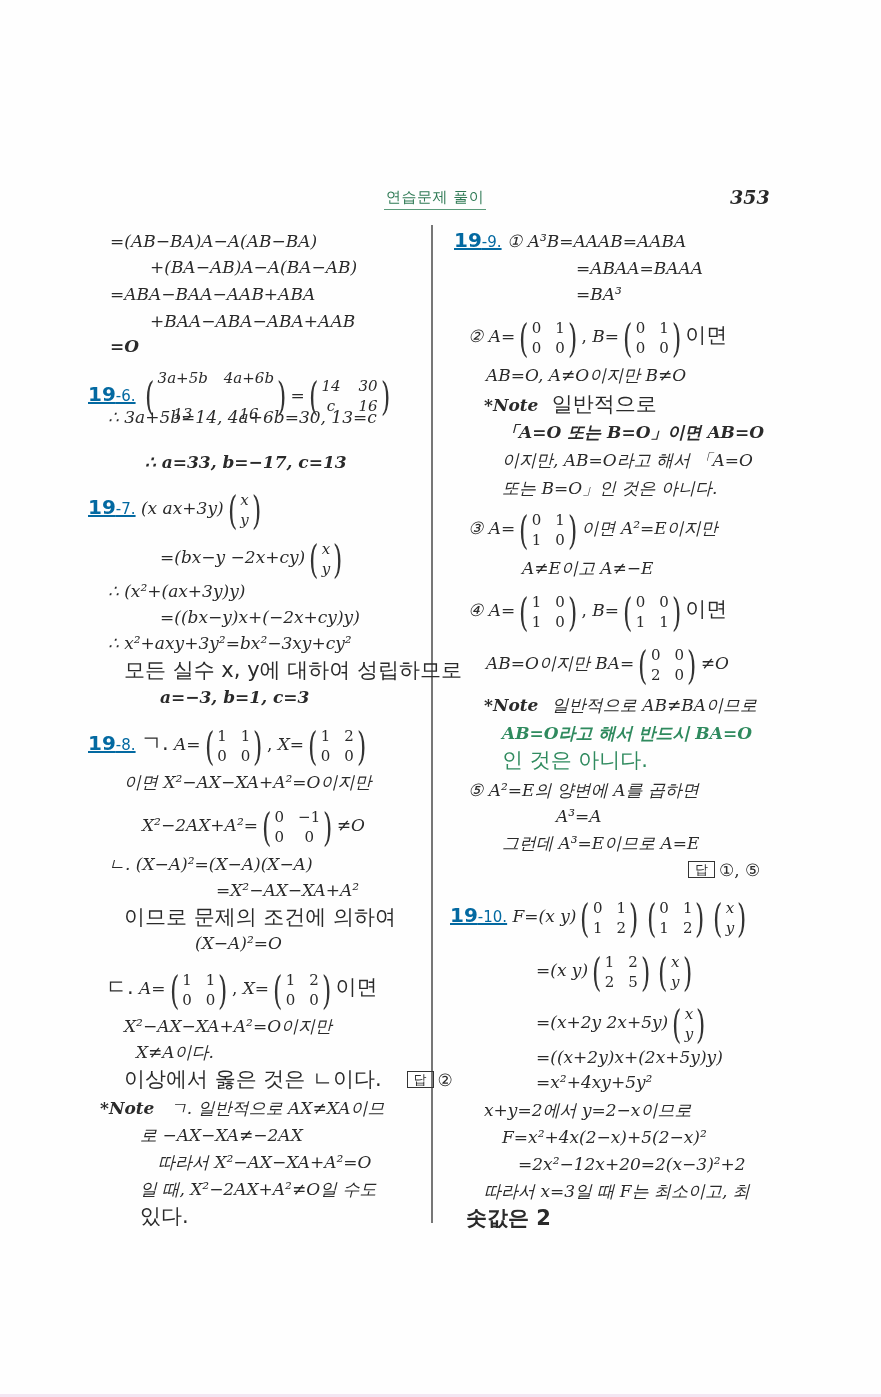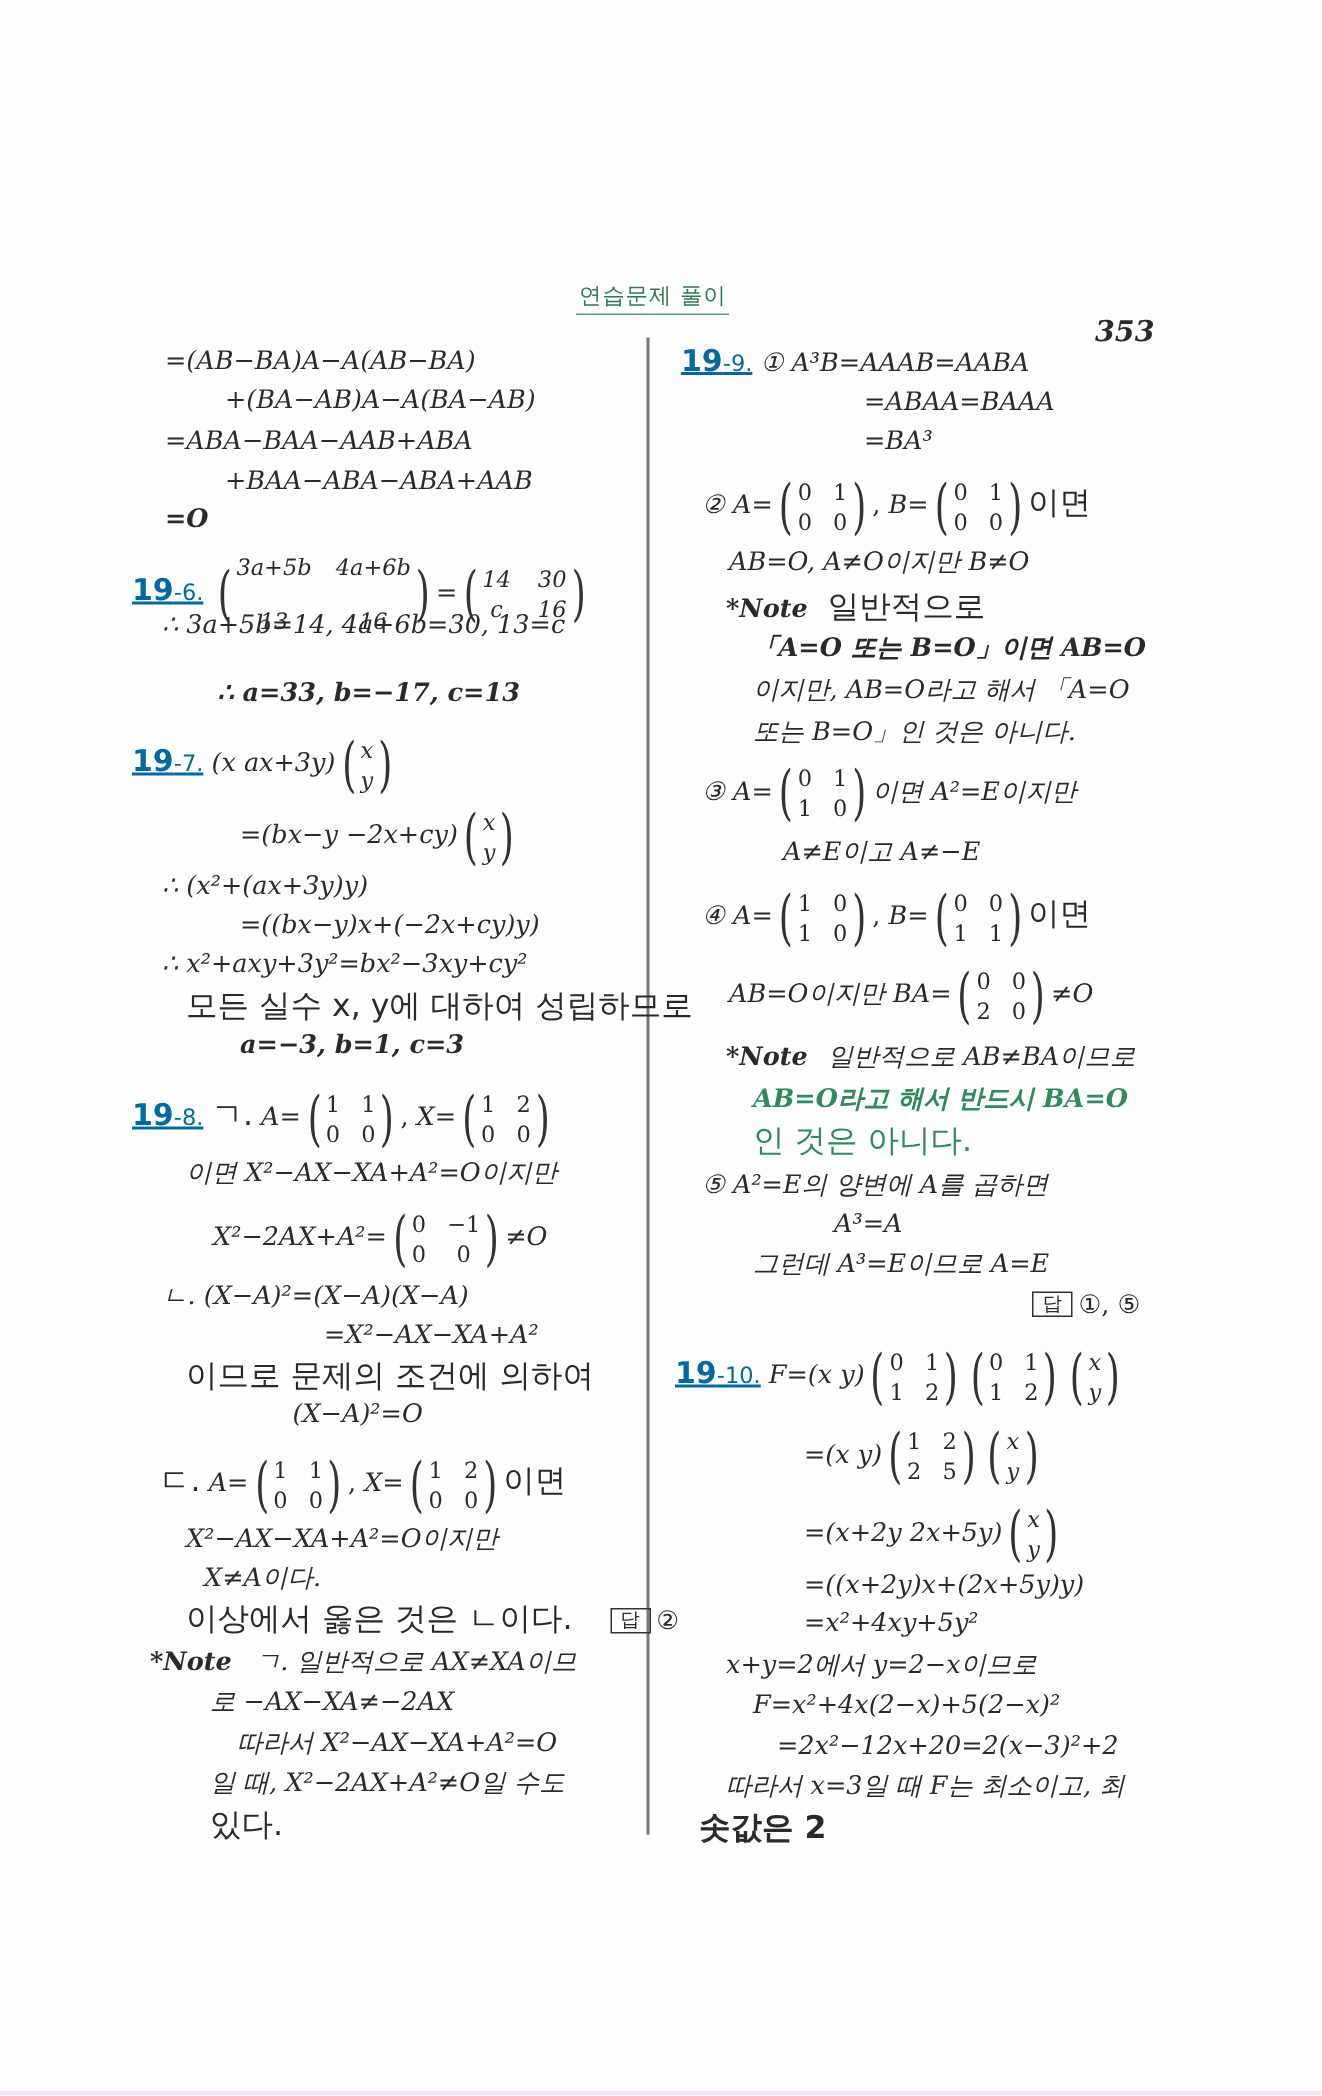--- a/index.html
+++ b/index.html
@@ -13,21 +13,21 @@
   .header { position: absolute; top: 186px; left: 0; width: 881px; height: 26px; }
   .header-title {
     position: absolute; left: 384px; top: 2px;
     font-family: "DejaVu Sans", "Liberation Sans", sans-serif;
     font-size: 15px; color: #2f7a55; letter-spacing: 0.5px;
     border-bottom: 1.5px solid #5a9a7a; padding: 0 2px 2px 2px;
   }
   .page-number {
     position: absolute; left: 730px; top: 0px;
     font-family: "DejaVu Serif", serif; font-style: italic; font-weight: bold;
-    font-size: 19px; color: #2a2a2a; margin-top: 24px;
+    font-size: 19px; color: #2a2a2a;
   }
   .divider { position: absolute; left: 431px; top: 225px; width: 1.5px; height: 998px; background: #777; }
   .line { position: absolute; white-space: nowrap; font-size: 17px; line-height: 22px; }
   .m { font-style: italic; }
   .b { font-weight: bold; }
   .g { color: #2f8a5e; }
   .num {
     font-family: "DejaVu Sans", "Liberation Sans", sans-serif; font-weight: bold;
     color: #0369a1; font-size: 20px; text-decoration: underline;
   }

